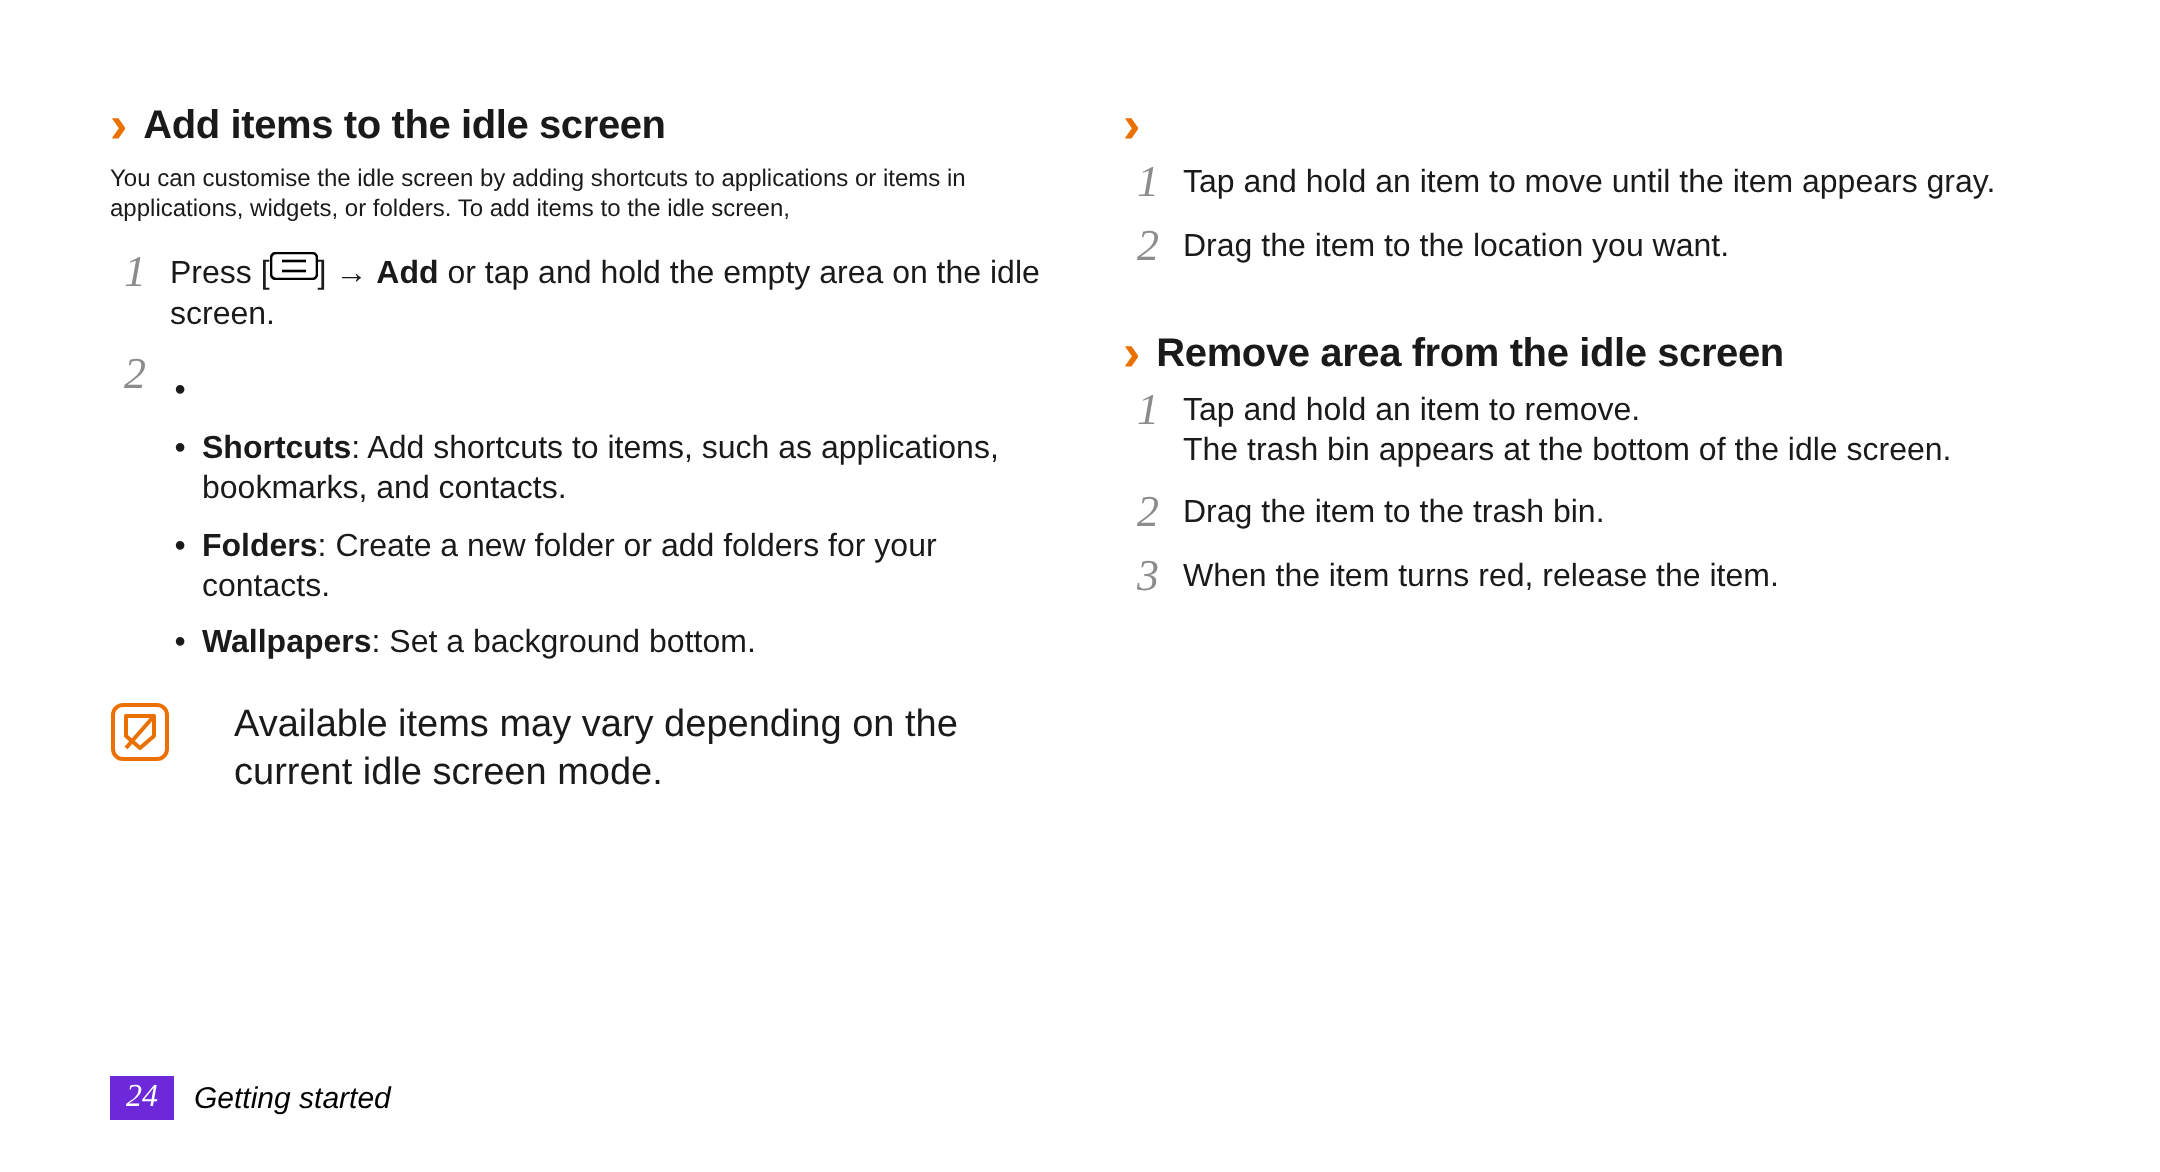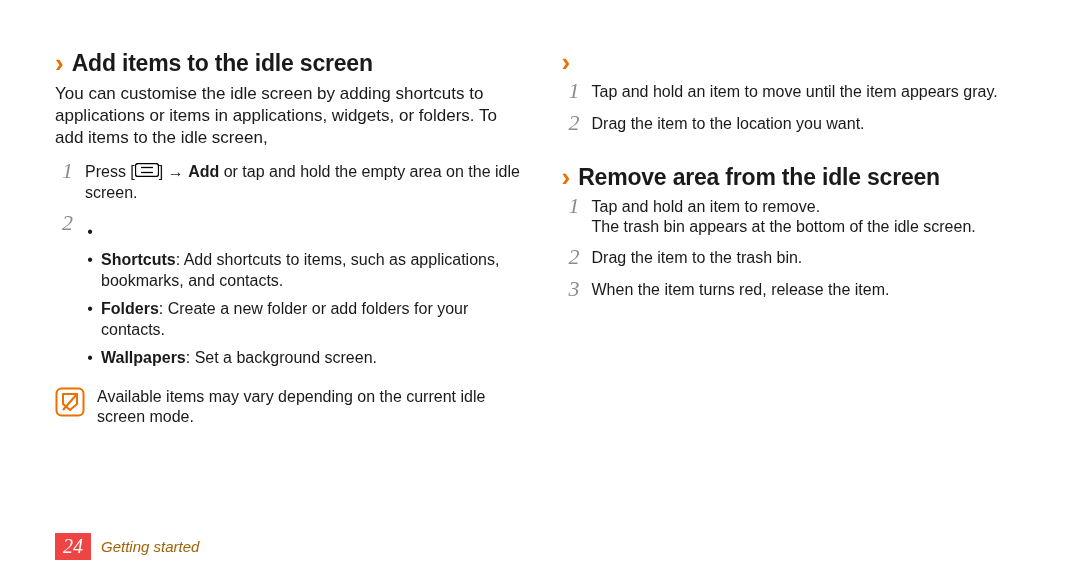--- a/index.html
+++ b/index.html
@@ -26,26 +26,26 @@
   }
   .section-head .chev {
     color: #ea7000;
     font-size: 26px;
     font-weight: 900;
     line-height: 1;
     position: relative;
     top: -1px;
   }
   .section-head h2 {
-    font-size: 23px;
+    font-size: 20px;
     font-weight: 700;
     letter-spacing: -0.2px;
   }
   .para {
-    font-size: 17px;
+    font-size: 12px;
     line-height: 1.28;
     margin-bottom: 14px;
   }
   .steps {
     list-style: none;
     counter-reset: step;
   }
   .steps > li {
     display: flex;
     gap: 12px;
@@ -92,43 +92,44 @@
     gap: 12px;
     align-items: flex-start;
     margin-top: 6px;
   }
   .note-icon {
     width: 30px;
     height: 30px;
     flex: 0 0 30px;
   }
   .note-text {
-    font-size: 16px;
-    line-height: 1.28;
+    font-size: 19px;
+    line-height: 1.28;
+    margin-left: 20px;
   }
   .footer {
     position: absolute;
     left: 55px;
     bottom: 26px;
     display: flex;
     align-items: center;
     gap: 10px;
   }
   .page-badge {
-    background: #ef4444;
+    background: #6d28d9;
     color: #fff;
     font-style: italic;
     font-family: Georgia, "Times New Roman", serif;
-    font-size: 20px;
+    font-size: 16px;
     padding: 2px 8px;
   }
   .chapter {
     font-style: italic;
     font-size: 15px;
-    color: #a16207;
+    color: #000000;
   }
   .sec-gap { height: 18px; }
 </style>
 </head>
 <body>
 
 <div class="cols">
 
   <div class="col">
 
@@ -160,21 +161,21 @@
             <li>
               <span class="dot">•</span>
               <span><span class="bold">Shortcuts</span><span>: Add shortcuts to items, such as applications, bookmarks, and contacts.</span></span>
             </li>
             <li>
               <span class="dot">•</span>
               <span><span class="bold">Folders</span><span>: Create a new folder or add folders for your contacts.</span></span>
             </li>
             <li>
               <span class="dot">•</span>
-              <span><span class="bold">Wallpapers</span><span>: Set a background screen.</span></span>
+              <span><span class="bold">Wallpapers</span><span>: Set a background bottom.</span></span>
             </li>
           </ul>
         </span>
       </li>
     </ol>
 
     <div class="note">
       <span class="note-icon">
         <svg width="30" height="30" viewBox="0 0 30 30">
           <rect x="1.5" y="1.5" width="27" height="27" rx="5" fill="none" stroke="#ea7000" stroke-width="2"></rect>

